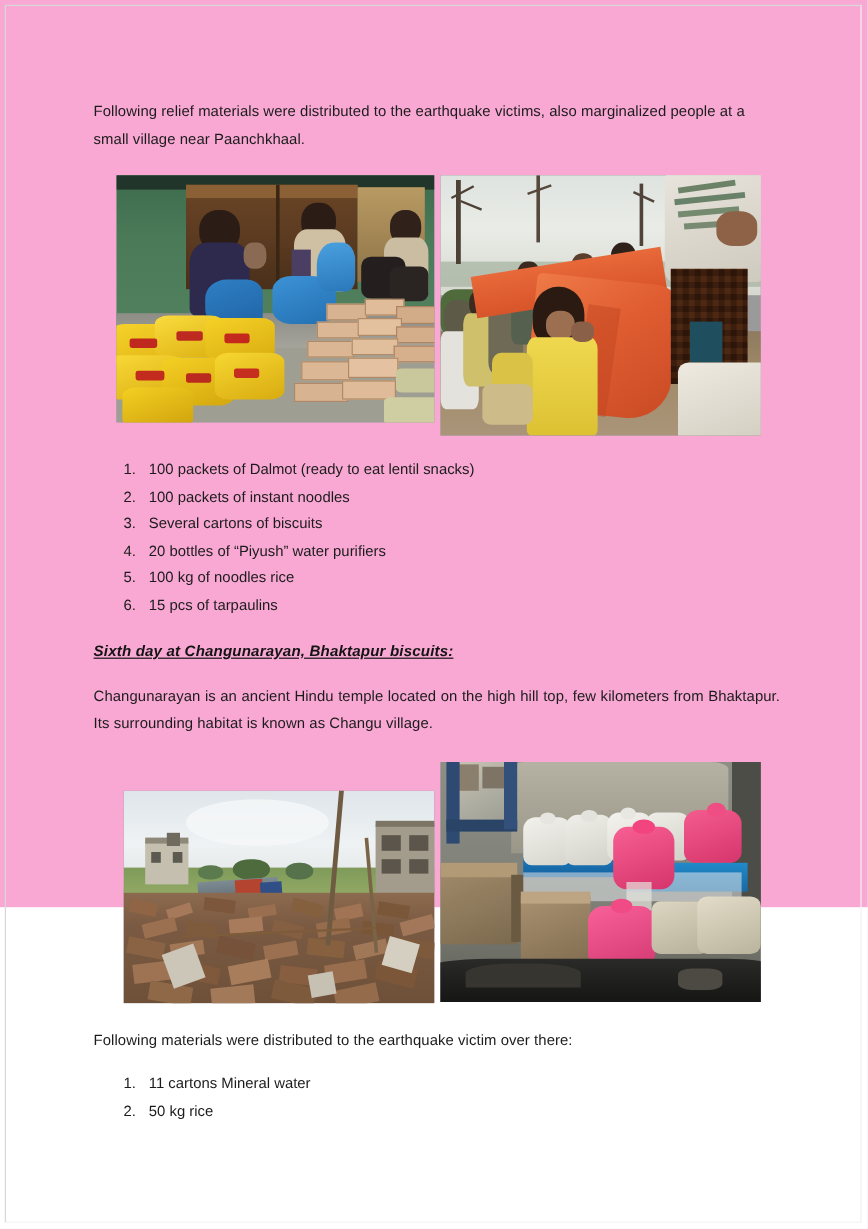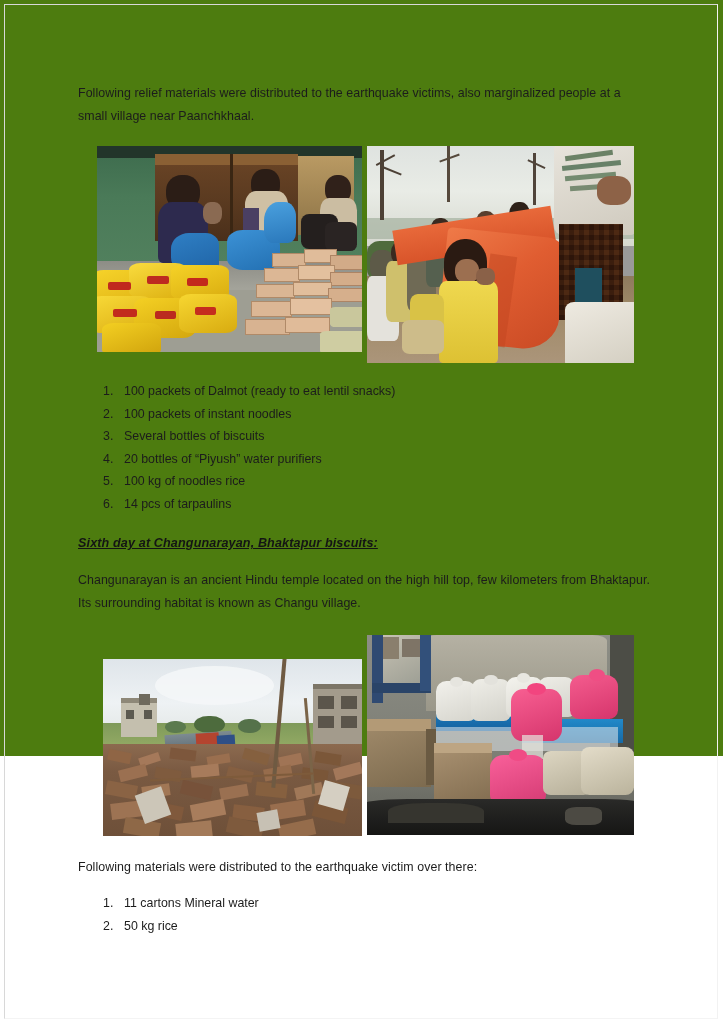--- a/index.html
+++ b/index.html
@@ -13,21 +13,21 @@
     font-family: "Liberation Sans", sans-serif;
     color: #1a1a1a;
     overflow: hidden;
     position: relative;
   }
   .page {
     position: absolute;
     left: 0; top: 0;
     width: 723px;
     height: 756px;
-    background: #4d7c0f;
+    background: #f9a8d4;
     box-sizing: border-box;
   }
   .page-border {
     position: absolute;
     left: 4px; top: 4px;
     width: 714px;
     height: 1015px;
     border: 1px solid #d8d8d8;
     border-right-color: #f2f2f2;
     border-bottom-color: #f4f4f4;
@@ -258,33 +258,33 @@
       <li>
         <span class="num">1.</span>
         <span>100 packets of Dalmot (ready to eat lentil snacks)</span>
       </li>
       <li>
         <span class="num">2.</span>
         <span>100 packets of instant noodles</span>
       </li>
       <li>
         <span class="num">3.</span>
-        <span>Several bottles of biscuits</span>
+        <span>Several cartons of biscuits</span>
       </li>
       <li>
         <span class="num">4.</span>
         <span>20 bottles of “Piyush” water purifiers</span>
       </li>
       <li>
         <span class="num">5.</span>
         <span>100 kg of noodles rice</span>
       </li>
       <li>
         <span class="num">6.</span>
-        <span>14 pcs of tarpaulins</span>
+        <span>15 pcs of tarpaulins</span>
       </li>
     </ol>
 
     <div class="gap-c"></div>
 
     <h2 class="section-head">Sixth day at Changunarayan, Bhaktapur biscuits:</h2>
 
     <div class="gap-d"></div>
 
     <p class="body-text justify">Changunarayan is an ancient Hindu temple located on the high hill top, few kilometers from Bhaktapur. Its surrounding habitat is known as Changu village.</p>

